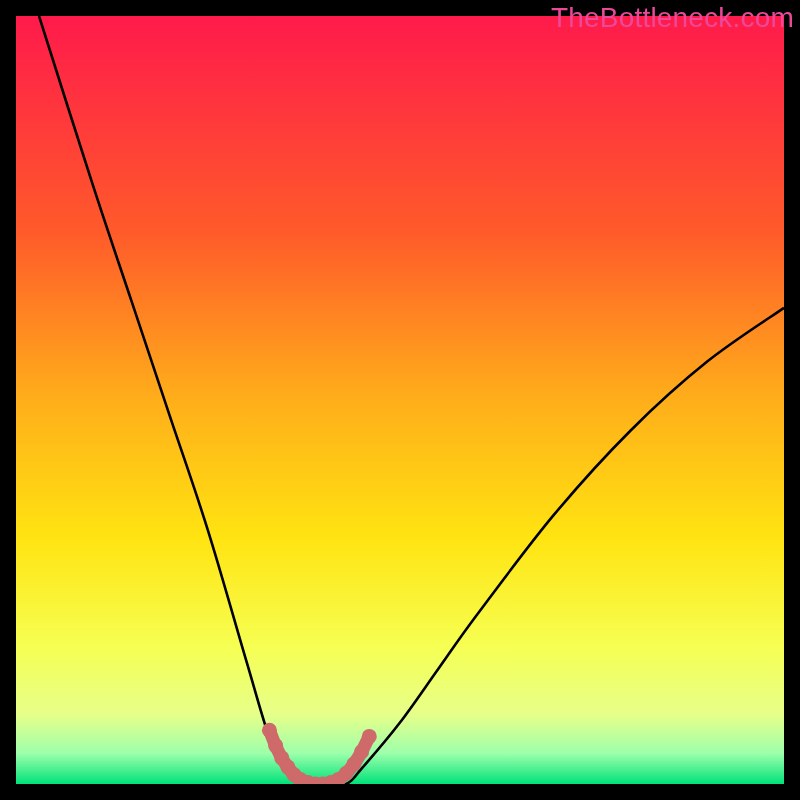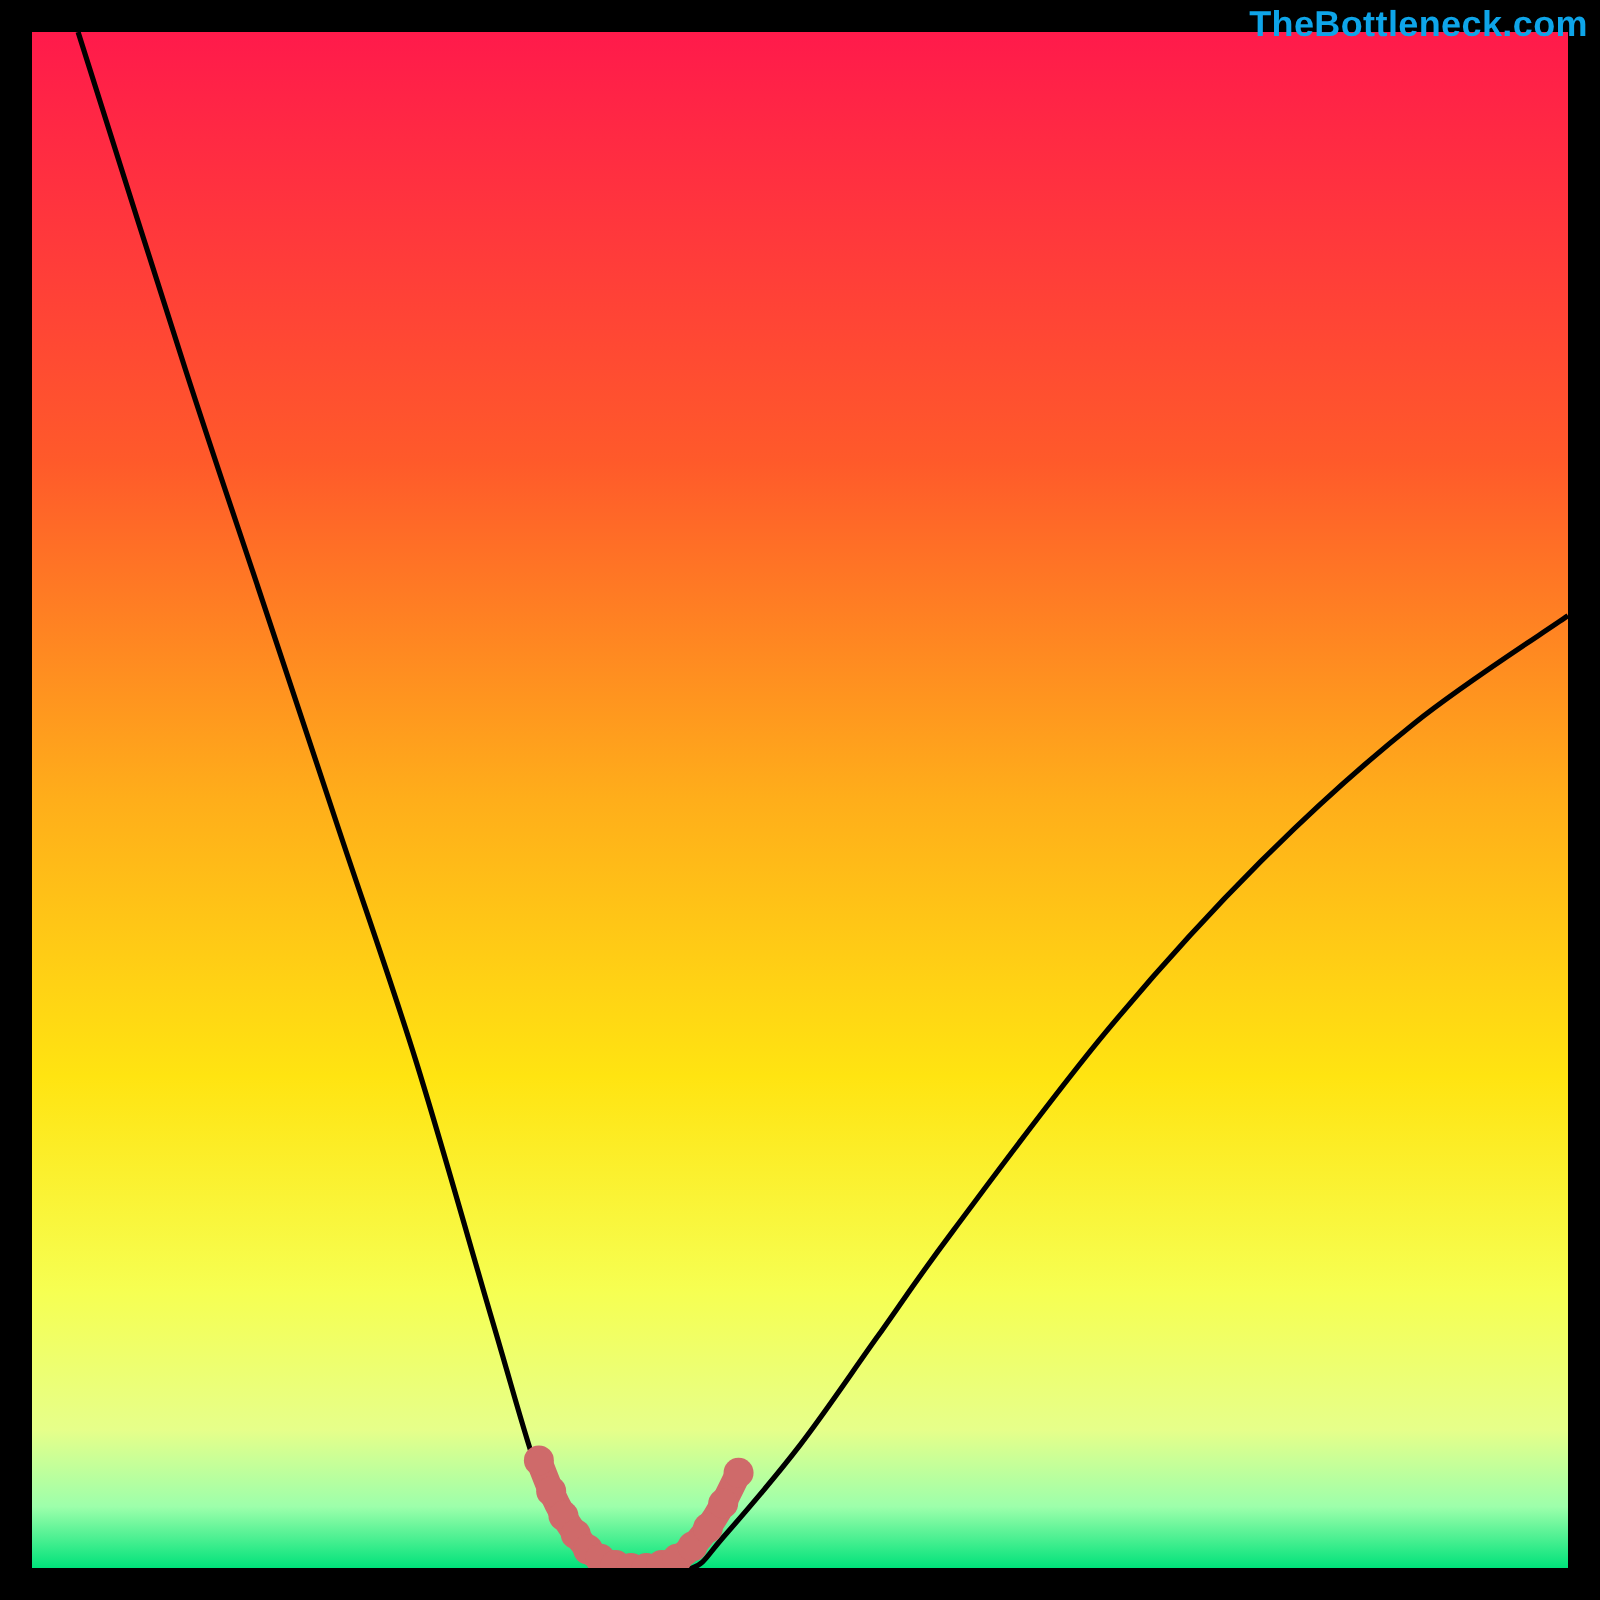--- a/index.html
+++ b/index.html
@@ -23,23 +23,23 @@
     position: absolute;
     left: 0;
     top: 0;
     width: 768px;
     height: 768px;
   }
   .watermark {
     position: absolute;
     top: 2px;
     right: 6px;
-    color: #0ea5e9;
-    font-size: 18px;
-    font-weight: 700;
+    color: #ec4899;
+    font-size: 28px;
+    font-weight: 400;
     letter-spacing: 0.2px;
   }
 </style>
 </head>
 <body>
 
 <div class="frame">
   <svg class="plot-area" viewBox="0 0 768 768">
     <defs>
       <linearGradient id="bgGrad" x1="0" y1="0" x2="0" y2="1">

